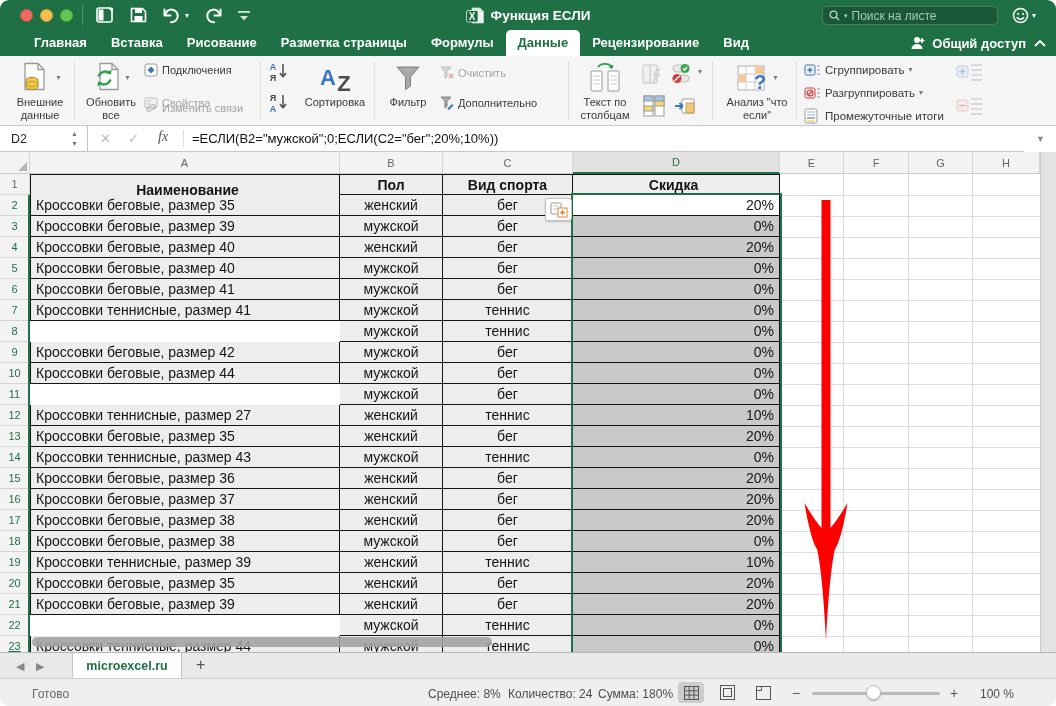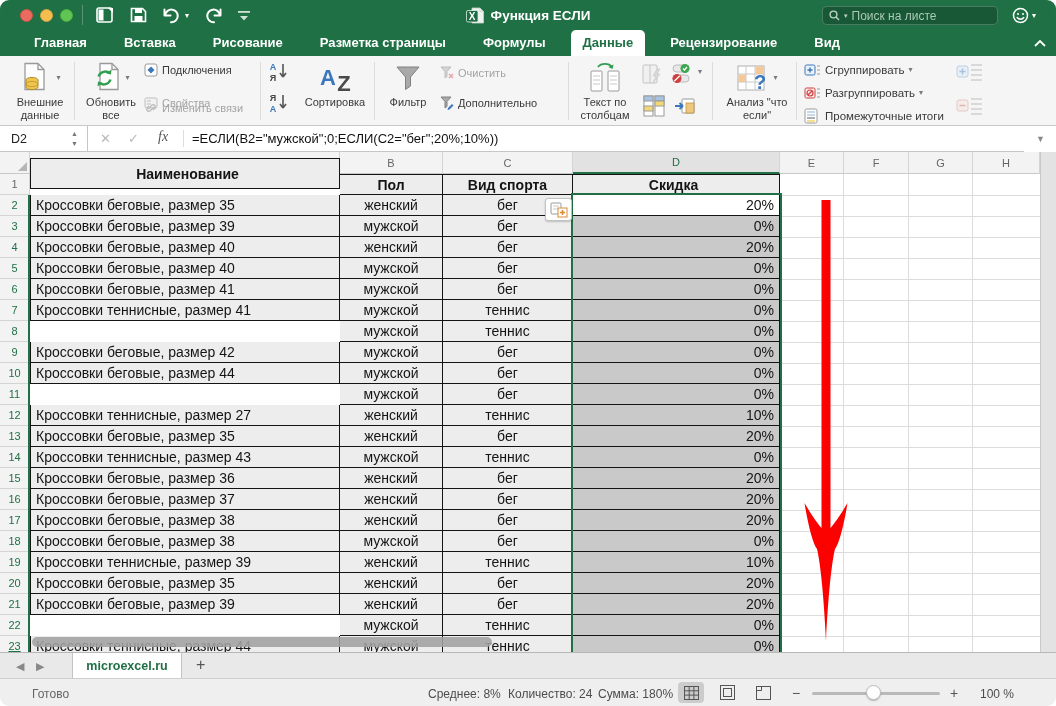--- a/index.html
+++ b/index.html
@@ -14,21 +14,21 @@
 .tl.green { left:60px; background:#61c554; border:0.5px solid #4caf3f; }
 .tb-div { position:absolute; left:82px; top:5px; width:1px; height:20px; background:rgba(255,255,255,0.25); }
 .tbico { position:absolute; top:7px; }
 .title-center { position:absolute; left:0; right:0; top:0; height:30px; display:flex; align-items:center; justify-content:center; gap:7px; color:#fff; font-size:13.5px; font-weight:bold; }
 .xlico { width:18px; height:17px; position:relative; }
 .searchbox { position:absolute; left:822px; top:6px; width:176px; height:19px; background:rgba(18,70,44,0.55); border:1px solid rgba(255,255,255,0.22); border-radius:5px; display:flex; align-items:center; padding:0 6px; gap:4px; color:#a9cab7; font-size:12px; }
 .smiley { position:absolute; left:1012px; top:7px; display:flex; align-items:center; gap:3px; }
 
 
 .tabbar { position:absolute; left:0; top:30px; width:1056px; height:26px; background:var(--green); }
-#tabs { position:absolute; left:22px; top:0; height:26px; display:flex; gap:13px; }
+#tabs { position:absolute; left:22px; top:0; height:26px; display:flex; gap:0; }
 .tab { color:#fff; font-size:13px; font-weight:bold; padding:5px 12px 0 12px; height:26px; }
 .tab.sel { background:#fff; color:var(--green); border-radius:5px 5px 0 0; }
 .share { position:absolute; right:30px; top:0; height:26px; display:flex; align-items:center; gap:6px; color:#fff; font-size:13px; font-weight:bold; }
 .collapse { position:absolute; right:10px; top:9px; }
 
 
 .ribbon { position:absolute; left:0; top:56px; width:1056px; height:70px; background:#f5f5f6; border-bottom:1px solid #c8c8c8; font-size:11px; color:#3a3a3a; }
 .rdiv { position:absolute; top:6px; width:1px; height:58px; background:#dcdcdc; }
 .bigbtn { position:absolute; top:3px; display:flex; flex-direction:column; align-items:center; }
 .bigbtn .ic { height:37px; display:flex; align-items:center; }
@@ -152,20 +152,28 @@
     <div id="tabs">
         <div class="tab">Главная</div>
         <div class="tab">Вставка</div>
         <div class="tab">Рисование</div>
         <div class="tab">Разметка страницы</div>
         <div class="tab">Формулы</div>
         <div class="tab sel">Данные</div>
         <div class="tab">Рецензирование</div>
         <div class="tab">Вид</div>
       </div>
+    <div class="share">
+      <svg width="17" height="14" viewBox="0 0 17 14">
+        <circle cx="8" cy="4" r="3" fill="#fff"></circle>
+        <path d="M2.5 13 a 5.5 5 0 0 1 11 0 z" fill="#fff"></path>
+        <path d="M13 2 v5 M10.5 4.5 h5" stroke="#fff" stroke-width="1.6"></path>
+      </svg>
+      <span>Общий доступ</span>
+    </div>
     <svg class="collapse" width="12" height="8" viewBox="0 0 12 8">
       <path d="M1 7 L6 2 L11 7" fill="none" stroke="#fff" stroke-width="1.8"></path>
     </svg>
   </div>
 
   <div class="ribbon">
     <div class="bigbtn" style="left:8px; width:64px;">
       <span class="ic">
         <svg width="34" height="32" viewBox="0 0 34 32">
           <path d="M6 1.5 h13 l6 6 v20 h-19 z" fill="#fdfdfd" stroke="#9a9a9a" stroke-width="1.3"></path>
@@ -489,21 +497,21 @@
       <div class="gline" style="left: 780px; top: 358px; width: 260px; height: 1px;"></div>
       <div class="gline" style="left: 780px; top: 379px; width: 260px; height: 1px;"></div>
       <div class="gline" style="left: 780px; top: 400px; width: 260px; height: 1px;"></div>
       <div class="gline" style="left: 780px; top: 421px; width: 260px; height: 1px;"></div>
       <div class="gline" style="left: 780px; top: 442px; width: 260px; height: 1px;"></div>
       <div class="gline" style="left: 780px; top: 463px; width: 260px; height: 1px;"></div>
       <div class="gline" style="left: 780px; top: 484px; width: 260px; height: 1px;"></div>
       <div class="gline" style="left: 843px; top: 22px; width: 1px; height: 478px;"></div>
       <div class="gline" style="left: 908px; top: 22px; width: 1px; height: 478px;"></div>
       <div class="gline" style="left: 972px; top: 22px; width: 1px; height: 478px;"></div>
-      <div class="cell hdr colA" style="left: 30px; top: 6px; width: 310px; height: 31px; border-left: 1px solid rgb(20, 20, 20);">Наименование</div>
+      <div class="cell hdr colA" style="left: 30px; top: 22px; width: 310px; height: 31px; border-left: 1px solid rgb(20, 20, 20);">Наименование</div>
       <div class="cell hdr colB" style="left: 340px; top: 22px; width: 103px; height: 21px;">Пол</div>
       <div class="cell hdr colC" style="left: 443px; top: 22px; width: 130px; height: 21px;">Вид спорта</div>
       <div class="cell hdr colD" style="left: 573px; top: 22px; width: 207px; height: 21px;">Скидка</div>
       <div class="cell colA" style="left: 30px; top: 43px; width: 310px; height: 21px; border-left: 1px solid rgb(20, 20, 20);">Кроссовки беговые, размер 35</div>
       <div class="cell colB" style="left: 340px; top: 43px; width: 103px; height: 21px;">женский</div>
       <div class="cell colC" style="left: 443px; top: 43px; width: 130px; height: 21px;">бег</div>
       <div class="cell colD" style="left: 573px; top: 43px; width: 207px; height: 21px; background: rgb(255, 255, 255);">20%</div>
       <div class="cell colA" style="left: 30px; top: 64px; width: 310px; height: 21px; border-left: 1px solid rgb(20, 20, 20);">Кроссовки беговые, размер 39</div>
       <div class="cell colB" style="left: 340px; top: 64px; width: 103px; height: 21px;">мужской</div>
       <div class="cell colC" style="left: 443px; top: 64px; width: 130px; height: 21px;">бег</div>

